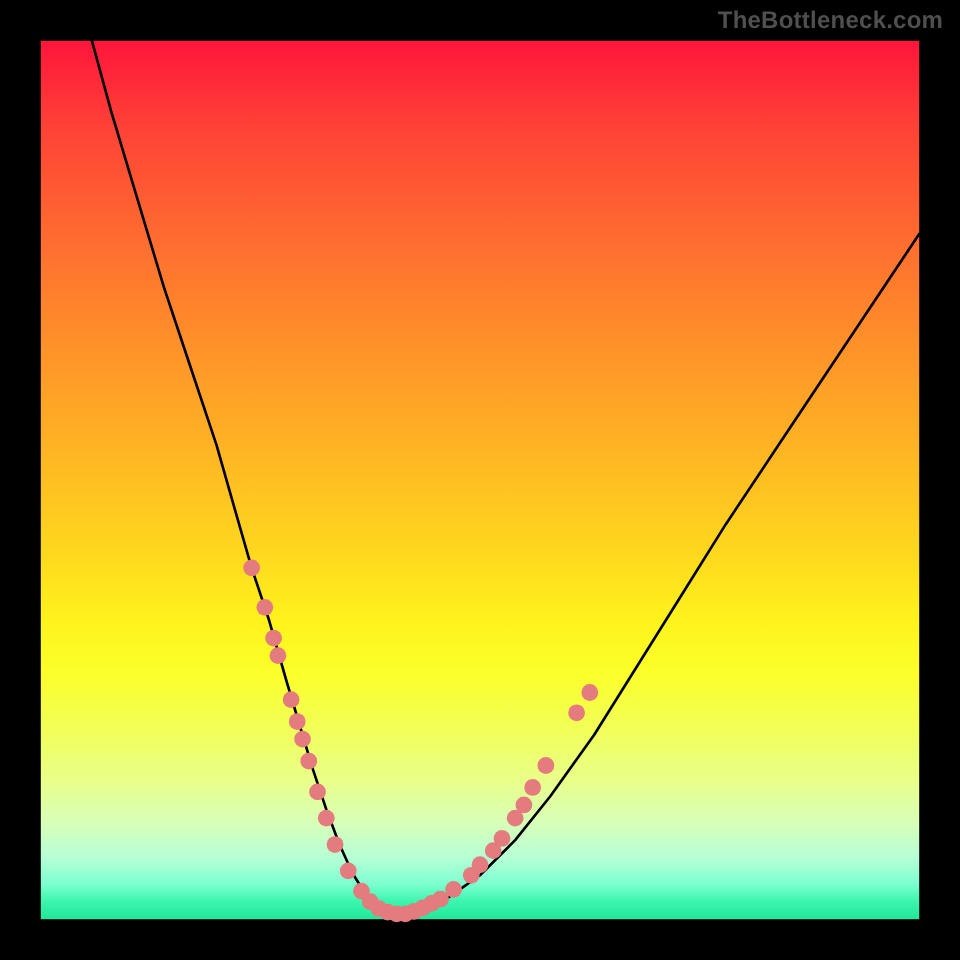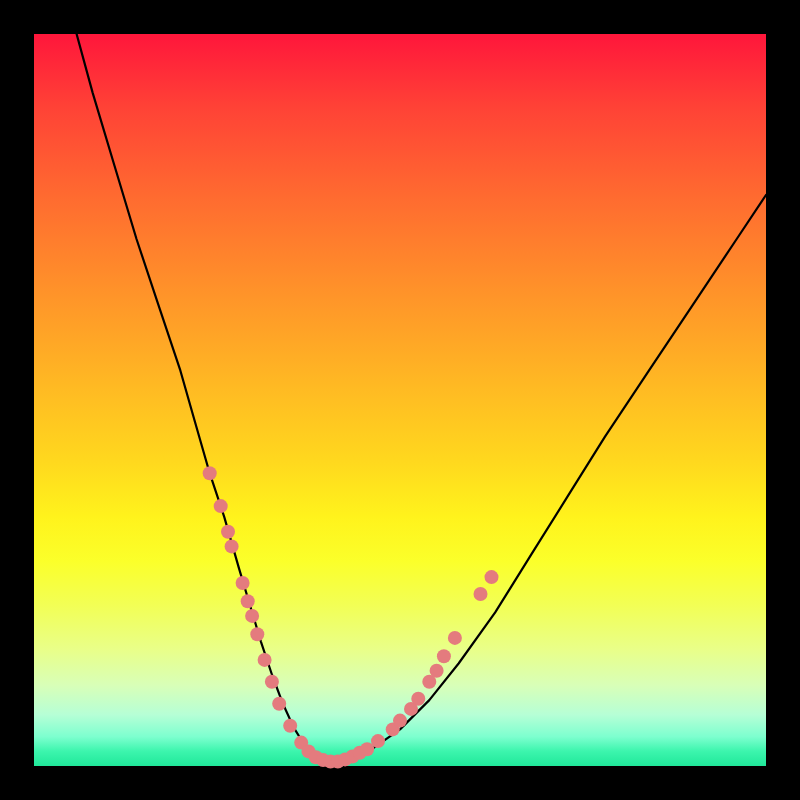--- a/index.html
+++ b/index.html
@@ -70,20 +70,21 @@
   }
   .dot {
     fill: #e47b7e;
     stroke: none;
   }
 </style>
 </head>
 <body>
 
 <div class="frame">
+  <div class="watermark">TheBottleneck.com</div>
   <div class="plot">
     <svg class="curve" viewBox="0 0 732 732">
       <path id="curve-path" class="curve-path" d="M36.6 -22.0 L58.6 58.6 L80.5 131.8 L102.5 205.0 L124.4 270.8 L146.4 336.7 L161.0 388.0 L175.7 439.2 L190.3 483.1 L205.0 534.4 L215.9 571.0 L226.9 607.6 L237.9 640.5 L248.9 669.8 L259.9 693.9 L270.8 711.5 L285.5 723.2 L300.1 727.6 L314.8 725.4 L336.7 715.9 L366.0 695.4 L395.3 666.1 L424.6 629.5 L461.2 578.3 L497.8 519.7 L534.4 461.2 L571.0 402.6 L614.9 336.7 L658.8 270.8 L702.7 205.0 L732.0 161.0"></path>
       <g id="dots">
           <circle cx="175.7" cy="439.2" r="7" class="dot"></circle>
           <circle cx="186.7" cy="472.1" r="7" class="dot"></circle>
           <circle cx="194.0" cy="497.8" r="7" class="dot"></circle>
           <circle cx="197.6" cy="512.4" r="7" class="dot"></circle>
           <circle cx="208.6" cy="549.0" r="7" class="dot"></circle>
           <circle cx="213.7" cy="567.3" r="7" class="dot"></circle>

